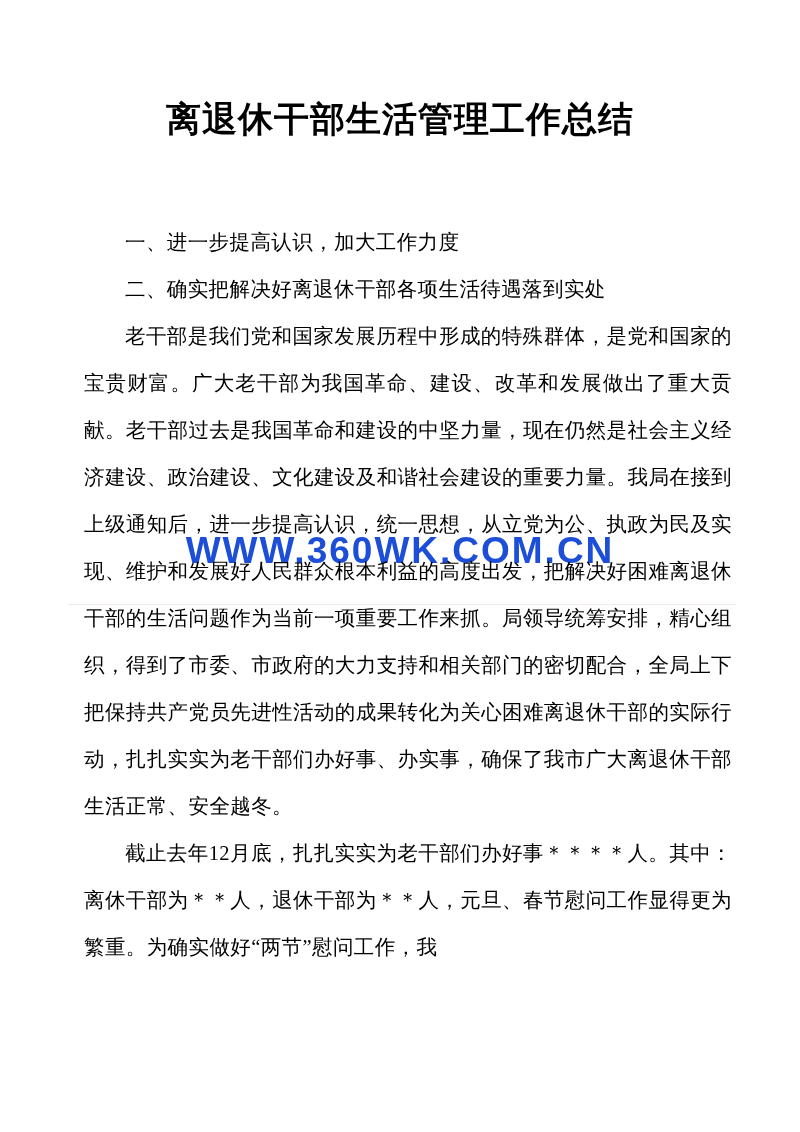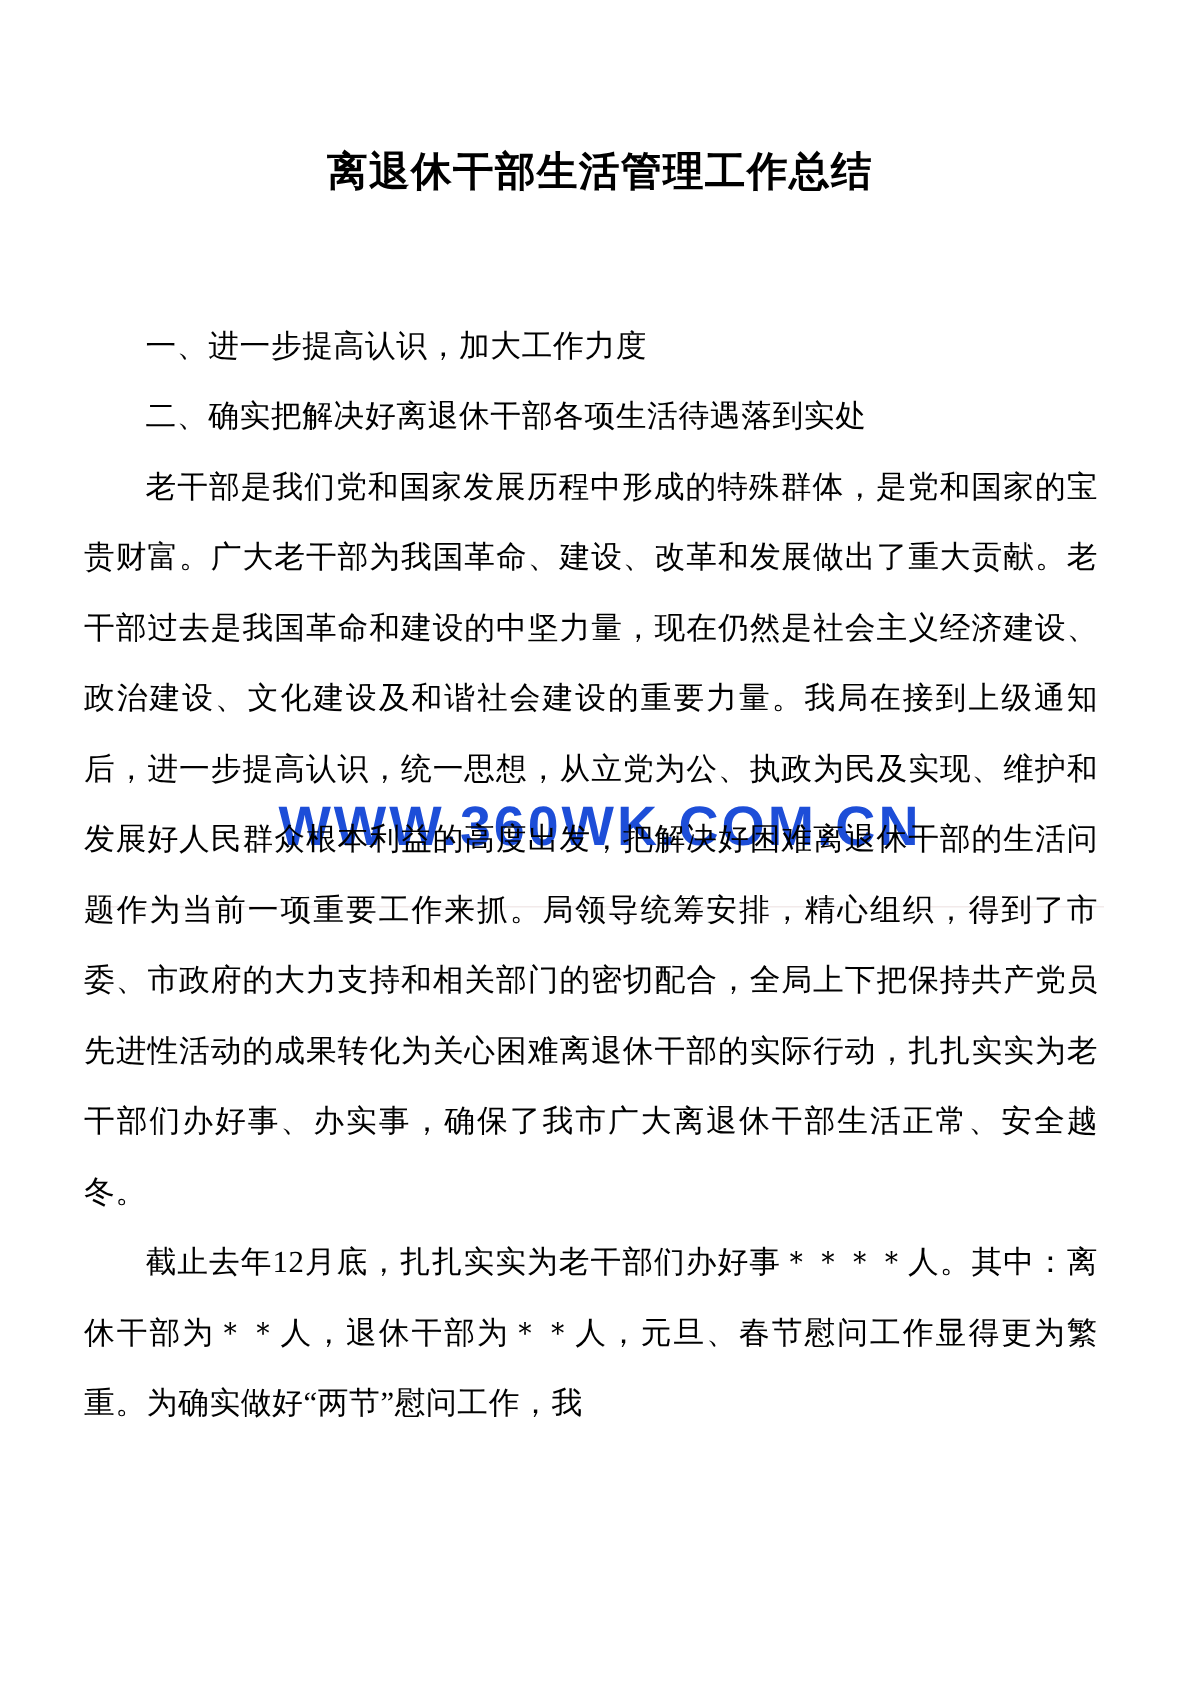--- a/index.html
+++ b/index.html
@@ -18,30 +18,30 @@
   .page {
     position: relative;
     width: 800px;
     height: 1132px;
     box-sizing: border-box;
     padding: 0;
     background: #fff;
   }
   .doc-title {
     text-align: center;
-    font-size: 27px;
+    font-size: 35px;
     font-weight: bold;
     letter-spacing: 1px;
     margin: 0;
     padding-top: 96px;
     font-family: "Liberation Sans", "DejaVu Sans", sans-serif;
   }
   .body-area {
     margin-top: 76px;
-    padding-left: 56px;
+    padding-left: 84px;
     padding-right: 68px;
   }
   p.para {
     margin: 0 0 0 0;
     font-size: 20.5px;
     line-height: 47px;
     text-align: justify;
     text-justify: inter-ideograph;
     letter-spacing: 0.4px;
   }

